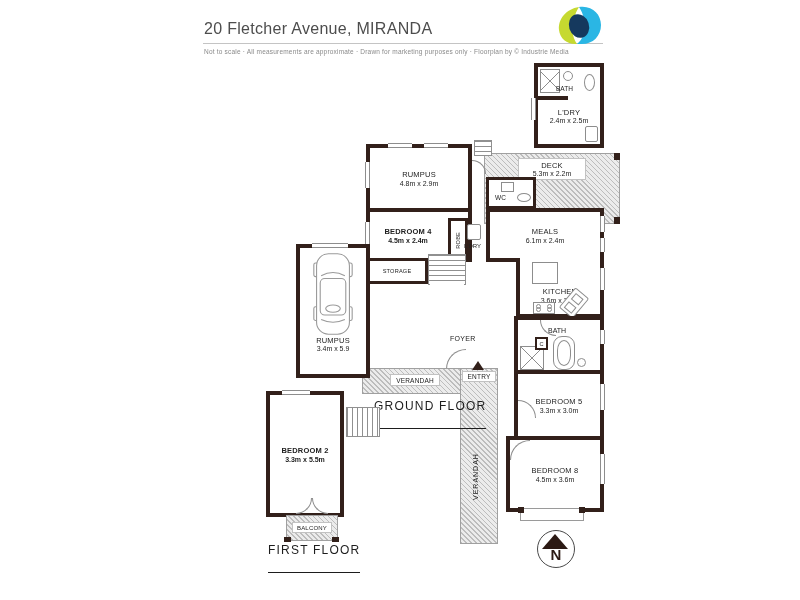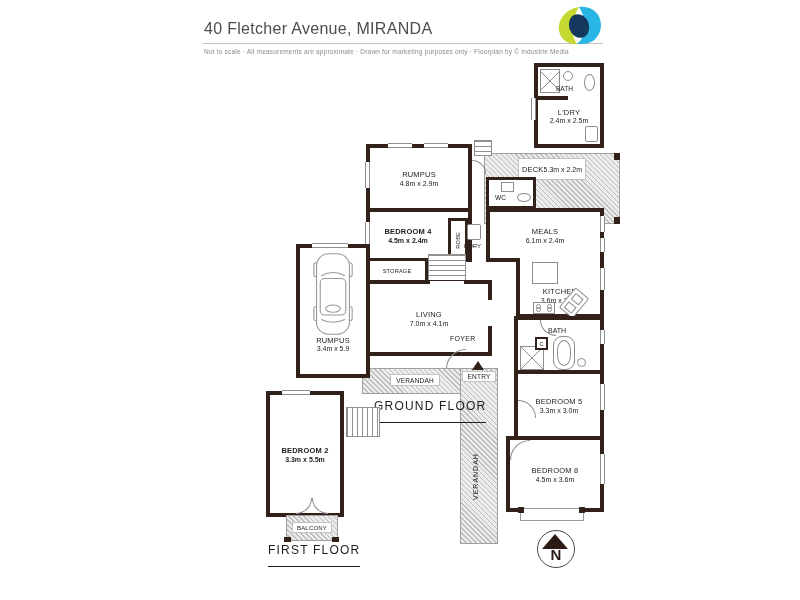--- a/index.html
+++ b/index.html
@@ -18,21 +18,21 @@
   
   .room{position:absolute;box-sizing:border-box;border:4px solid var(--wall);background:#fff;}
   .thin{position:absolute;box-sizing:border-box;border:1px solid #9a9a9a;background:#fff;}
   .rlabel{position:absolute;inset:0;display:flex;flex-direction:column;align-items:center;justify-content:center;gap:1px;text-align:center;}
   .rname{font-size:7.5px;color:var(--txt);letter-spacing:.2px;white-space:nowrap;}
   .rdim{font-size:7px;color:var(--txt);white-space:nowrap;}
   .tiny{font-size:5.6px;}
   .hatch{position:absolute;box-sizing:border-box;border:1px solid #a0a0a0;background-color:#ececec;
          background-image:repeating-linear-gradient(45deg,#bdbdbd 0 1px,transparent 1px 3.5px);}
   .wlabel{position:absolute;box-sizing:border-box;background:#fff;border:1px solid #c2c2c2;
-          display:flex;flex-direction:row;align-items:center;justify-content:center;gap:0;}
+          display:flex;flex-direction:column;align-items:center;justify-content:center;gap:0;}
   .winh{position:absolute;box-sizing:border-box;background:#fff;border-top:1px solid var(--line);border-bottom:1px solid var(--line);height:5px;}
   .winv{position:absolute;box-sizing:border-box;background:#fff;border-left:1px solid var(--line);border-right:1px solid var(--line);width:5px;}
   .post{position:absolute;background:var(--wall);}
   .gap{position:absolute;background:#fff;}
   .arc{position:absolute;box-sizing:border-box;}
   .arc-tl{border-left:1px solid var(--line);border-top:1px solid var(--line);border-top-left-radius:100%;}
   .arc-tr{border-right:1px solid var(--line);border-top:1px solid var(--line);border-top-right-radius:100%;}
   .arc-bl{border-left:1px solid var(--line);border-bottom:1px solid var(--line);border-bottom-left-radius:100%;}
   .arc-br{border-right:1px solid var(--line);border-bottom:1px solid var(--line);border-bottom-right-radius:100%;}
   .stairsh{position:absolute;box-sizing:border-box;border:1px solid #909090;background-color:#fff;
@@ -43,33 +43,33 @@
   
   .fx{position:absolute;box-sizing:border-box;border:1px solid var(--line);background:#fff;}
   .circ{border-radius:50%;}
   .oval{border-radius:50%;}
   .shower{background-image:
       linear-gradient(45deg,transparent calc(50% - .5px),var(--line) calc(50% - .5px) calc(50% + .5px),transparent calc(50% + .5px)),
       linear-gradient(-45deg,transparent calc(50% - .5px),var(--line) calc(50% - .5px) calc(50% + .5px),transparent calc(50% + .5px));}
   .tub{border-radius:9px;}
   .tub .inner{position:absolute;left:3px;top:3px;right:3px;bottom:3px;border:1px solid var(--line);border-radius:50%/40%;}
   .burner{position:absolute;width:5px;height:5px;border:1px solid var(--line);border-radius:50%;box-sizing:border-box;}
-  .floorlbl{position:absolute;font-size:12px;letter-spacing:1.2px;color:#1d1d1d;border-bottom:1.5px solid #1d1d1d;padding-bottom:9px;white-space:nowrap;}
+  .floorlbl{position:absolute;font-size:12px;letter-spacing:1.2px;color:#1d1d1d;border-bottom:1.5px solid #1d1d1d;padding-bottom:15px;white-space:nowrap;}
   .entry-arrow{position:absolute;width:0;height:0;border-left:6px solid transparent;border-right:6px solid transparent;border-bottom:9px solid var(--wall);}
   
   .compass{position:absolute;width:38px;height:38px;border:1.5px solid #4a4a4a;border-radius:50%;box-sizing:border-box;background:#fff;}
   .compass .tri{position:absolute;left:4px;top:3px;width:0;height:0;border-left:13px solid transparent;border-right:13px solid transparent;border-bottom:15px solid #2c1a14;}
   .compass .n{position:absolute;left:0;right:0;top:15px;text-align:center;font-size:15px;font-weight:bold;color:#2c1a14;}
 </style>
 </head>
 <body>
 
 <div id="stage">
 
-  <div class="title">40 Fletcher Avenue, MIRANDA</div>
+  <div class="title">20 Fletcher Avenue, MIRANDA</div>
   <div class="hrule"></div>
   <div class="disclaimer">Not to scale · All measurements are approximate · Drawn for marketing purposes only · Floorplan by © Industrie Media</div>
   <div class="abs" style="left:556px;top:6px;">
     <svg width="46" height="40" viewBox="0 0 46 40">
       <path d="M23 1 C10 3 2 13 3 24 C4 33 12 39 21 38 C16 31 15 21 18 13 C19 8 21 4 23 1 Z" fill="#c6d930"></path>
       <path d="M23 1 C36 -1 45 8 45 19 C45 30 37 38 26 38 L21 38 C28 32 31 22 28 13 C27 8 25 4 23 1 Z" fill="#2ab6e4"></path>
       <ellipse cx="23" cy="20" rx="10" ry="12" fill="#15395e" transform="rotate(-18 23 20)"></ellipse>
     </svg>
   </div>
 
@@ -139,26 +139,20 @@
   <div class="winv" style="left:600px;top:216px;height:16px;"></div>
   <div class="winv" style="left:600px;top:238px;height:14px;"></div>
 
   <div class="room" style="left:366px;top:258px;width:62px;height:26px;border-width:3px;">
     <div class="rlabel">
         <span class="rname tiny">STORAGE</span>
       </div>
   </div>
   <div class="stairsh" style="left:428px;top:254px;width:38px;height:31px;"></div>
 
-  <div class="room" style="left:366px;top:280px;width:126px;height:76px;">
-    <div class="rlabel">
-      <span class="rname">LIVING</span>
-      <span class="rdim">7.0m x 4.1m</span>
-    </div>
-  </div>
   <div class="winv" style="left:365px;top:298px;height:30px;"></div>
   <div class="gap" style="left:487px;top:300px;width:6px;height:26px;"></div>
   <div class="gap" style="left:430px;top:281px;width:34px;height:5px;"></div>
 
   <div class="room" style="left:516px;top:258px;width:88px;height:60px;border-top:none;">
     <div class="rlabel" style="top:18px;">
       <span class="rname">KITCHEN</span>
       <span class="rdim">3.6m x 3.2m</span>
     </div>
   </div>

